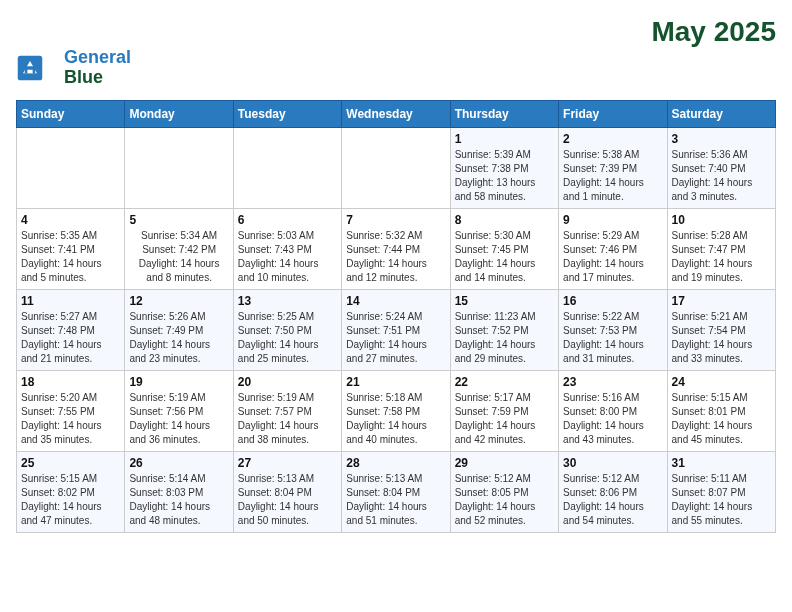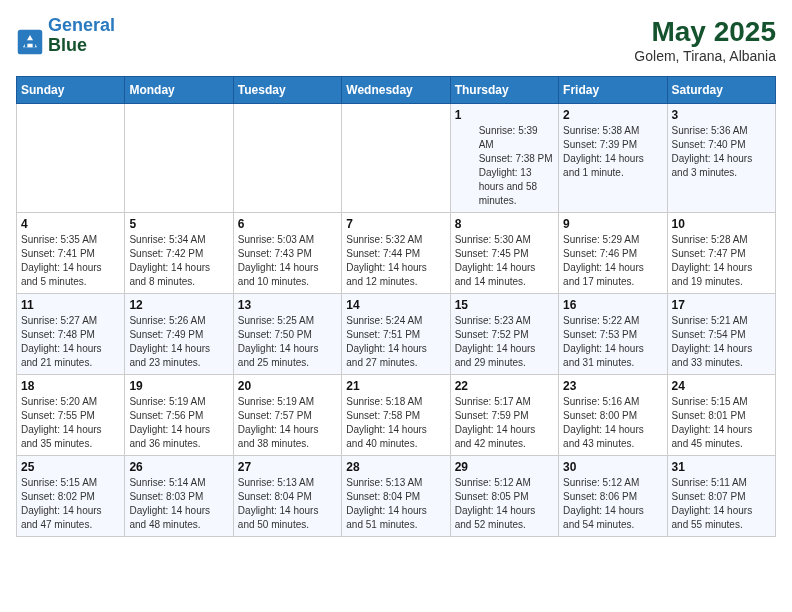--- a/index.html
+++ b/index.html
@@ -11,22 +11,23 @@
       padding: 16px;
     }
     .header {
       display: flex;
       justify-content: space-between;
       align-items: flex-start;
       margin-bottom: 12px;
     }
     .logo {
       display: flex;
-      align-items: flex-end;
-      gap: 4px;
+      align-items: center;
+      gap: 20px;
+      margin-top: 32px;
     }
     .logo-text {
       font-size: 18px;
       font-weight: bold;
       color: #1a3a6b;
       line-height: 1.1;
     }
     .logo-text span {
       color: #2a7abf;
     }
@@ -98,21 +99,20 @@
       <rect x="10" y="14" width="12" height="8" fill="#2a7abf"></rect>
       <rect x="13" y="18" width="6" height="4" fill="white"></rect>
     </svg>
     <div class="logo-text">
       <div><span>General</span></div>
       <div style="color:#14532d">Blue</div>
     </div>
   </div>
   <div class="title-block">
     <div class="main-title">May 2025</div>
-    <div class="subtitle">Golem, Tirana, Albania</div>
   </div>
 </div>
 
 <table>
   <thead>
     <tr id="header-row">
         <th>Sunday</th>
         <th>Monday</th>
         <th>Tuesday</th>
         <th>Wednesday</th>
@@ -122,21 +122,21 @@
       </tr>
   </thead>
   <tbody id="calendar-body">
       <tr>
         <td class="empty-cell"></td>
         <td class="empty-cell"></td>
         <td class="empty-cell"></td>
         <td class="empty-cell"></td>
         <td>
           <div class="day-number">1</div>
-          <div class="day-info" style="white-space: pre-line; margin-left: 24px;">Sunrise: 5:39 AM
+          <div class="day-info" style="white-space: pre-line;">Sunrise: 5:39 AM
 Sunset: 7:38 PM
 Daylight: 13 hours and 58 minutes.</div>
         </td>
         <td>
           <div class="day-number">2</div>
           <div class="day-info" style="white-space: pre-line;">Sunrise: 5:38 AM
 Sunset: 7:39 PM
 Daylight: 14 hours and 1 minute.</div>
         </td>
         <td>
@@ -148,21 +148,21 @@
       </tr>
       <tr>
         <td>
           <div class="day-number">4</div>
           <div class="day-info" style="white-space: pre-line;">Sunrise: 5:35 AM
 Sunset: 7:41 PM
 Daylight: 14 hours and 5 minutes.</div>
         </td>
         <td>
           <div class="day-number">5</div>
-          <div class="day-info" style="white-space: pre-line;">Sunrise: 5:34 AM
+          <div class="day-info" style="white-space: pre-line; text-align: center;">Sunrise: 5:34 AM
 Sunset: 7:42 PM
 Daylight: 14 hours and 8 minutes.</div>
         </td>
         <td>
           <div class="day-number">6</div>
           <div class="day-info" style="white-space: pre-line;">Sunrise: 5:03 AM
 Sunset: 7:43 PM
 Daylight: 14 hours and 10 minutes.</div>
         </td>
         <td>
@@ -210,21 +210,21 @@
 Daylight: 14 hours and 25 minutes.</div>
         </td>
         <td>
           <div class="day-number">14</div>
           <div class="day-info" style="white-space: pre-line;">Sunrise: 5:24 AM
 Sunset: 7:51 PM
 Daylight: 14 hours and 27 minutes.</div>
         </td>
         <td>
           <div class="day-number">15</div>
-          <div class="day-info" style="white-space: pre-line;">Sunrise: 5:23 AM
+          <div class="day-info" style="white-space: pre-line;">Sunrise: 11:23 AM
 Sunset: 7:52 PM
 Daylight: 14 hours and 29 minutes.</div>
         </td>
         <td>
           <div class="day-number">16</div>
           <div class="day-info" style="white-space: pre-line;">Sunrise: 5:22 AM
 Sunset: 7:53 PM
 Daylight: 14 hours and 31 minutes.</div>
         </td>
         <td>

